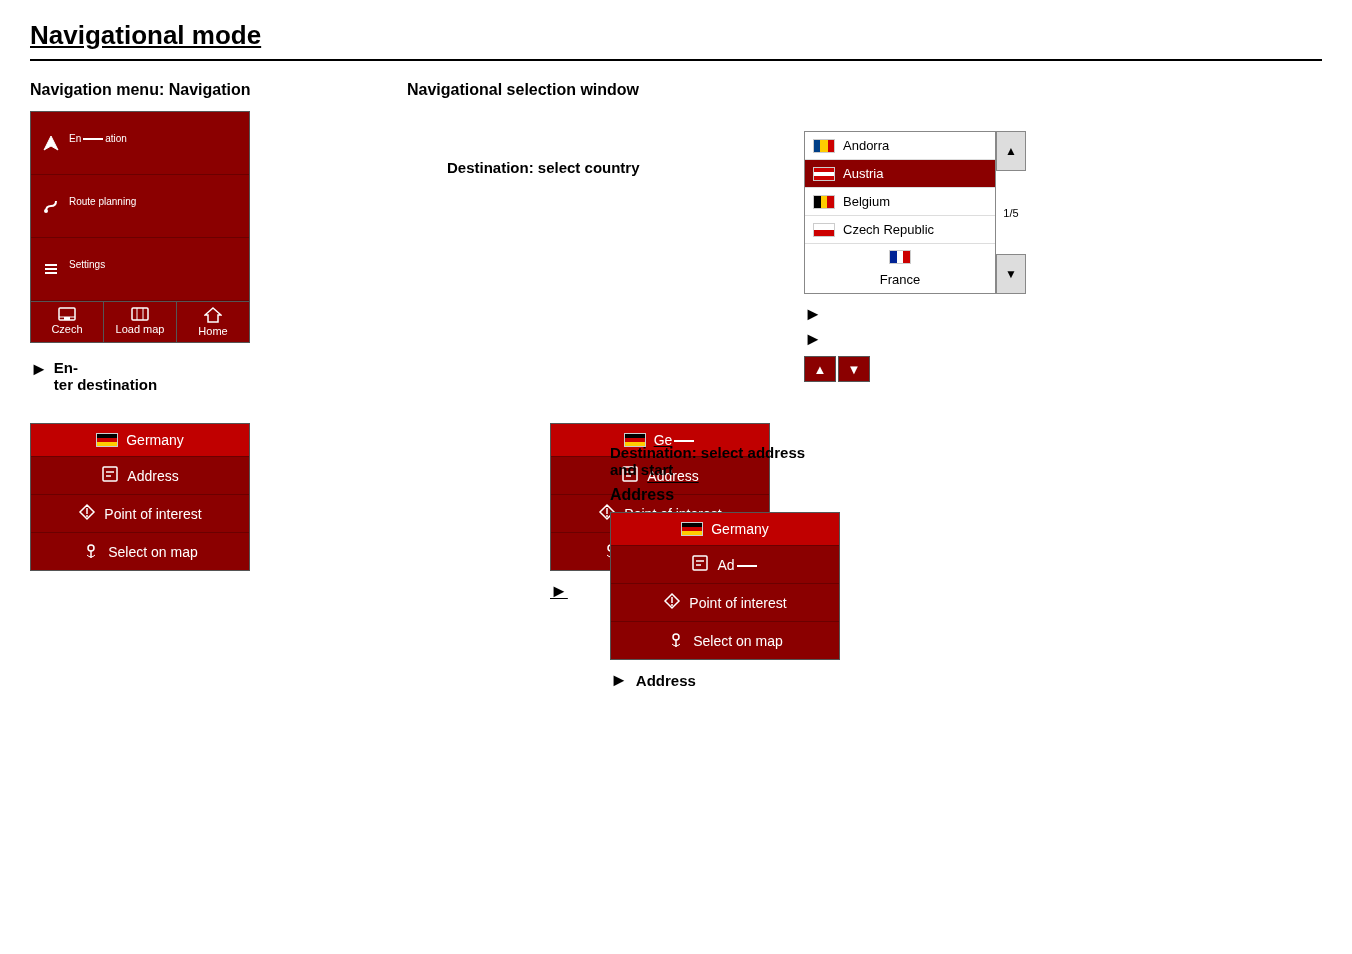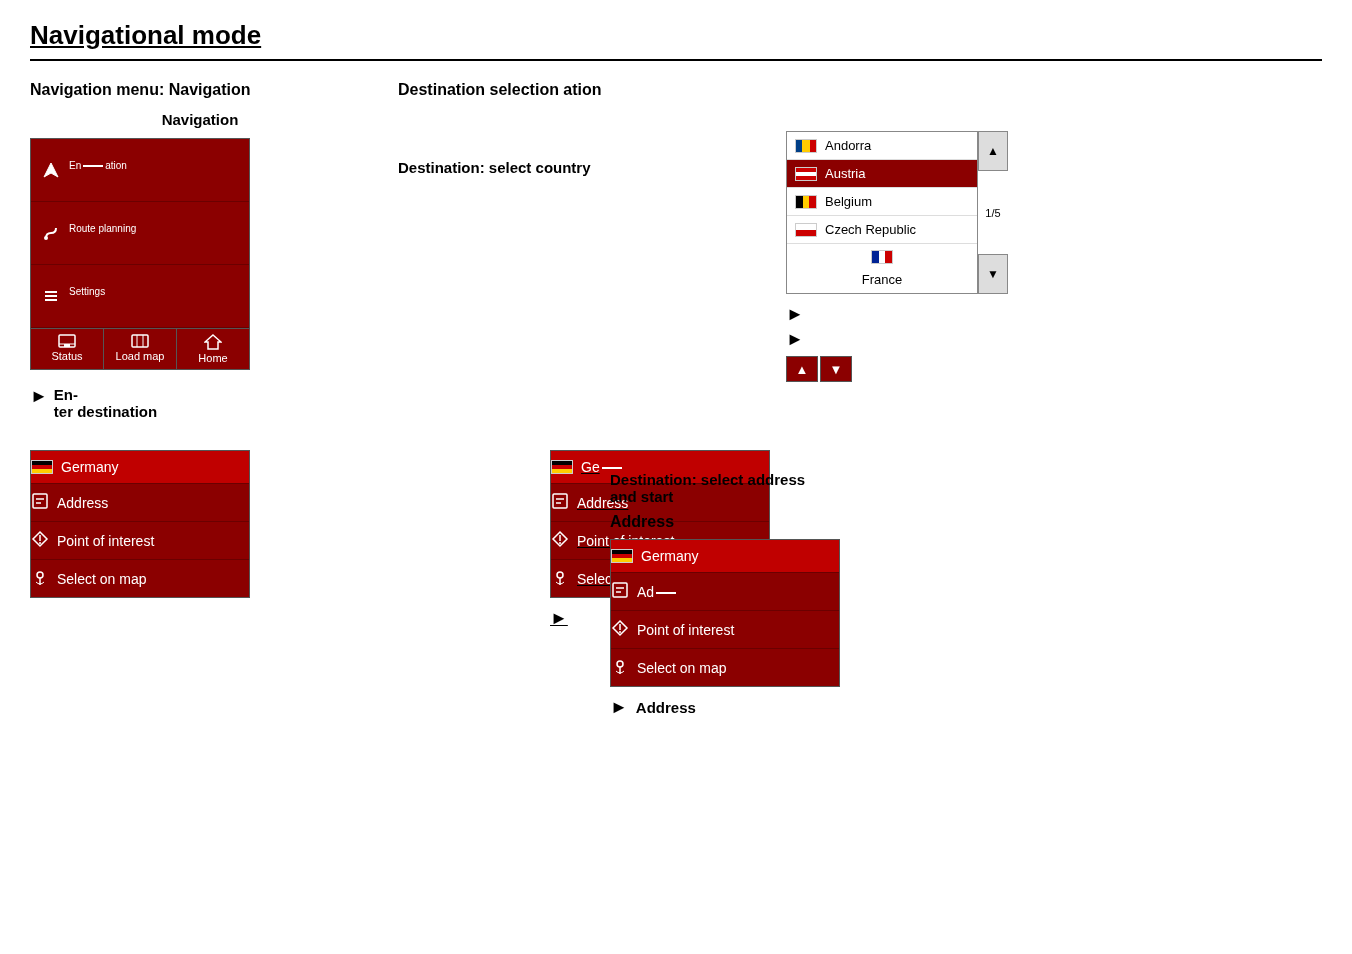--- a/index.html
+++ b/index.html
@@ -160,26 +160,27 @@
     
     .dest-box {
       background: #8b0000;
       border: 1px solid #555;
       width: 220px;
     }
 
     .dest-item {
       display: flex;
       align-items: center;
-      padding: 8px 0;
+      padding: 8px 10px;
       border-bottom: 1px solid #6b0000;
       color: #fff;
       font-size: 14px;
       gap: 8px;
       cursor: pointer;
+      justify-content: center;
     }
 
     .dest-item:first-child {
       background: #c00000;
     }
 
     .dest-item:last-child {
       border-bottom: none;
     }
 
@@ -212,21 +213,21 @@
     
     .flag-de { background: linear-gradient(to bottom, #000 33%, #c00 33%, #c00 66%, #fc0 66%); }
     .flag-at { background: linear-gradient(to bottom, #c00 33%, #fff 33%, #fff 66%, #c00 66%); }
     .flag-be { background: linear-gradient(to right, #000 33%, #fc0 33%, #fc0 66%, #c00 66%); }
     .flag-fr { background: linear-gradient(to right, #002395 33%, #fff 33%, #fff 66%, #c00 66%); }
     .flag-ad { background: linear-gradient(to right, #003f87 30%, #fc0 30%, #fc0 70%, #c00 70%); }
     .flag-cz { background: linear-gradient(to bottom, #fff 50%, #c00 50%); position: relative; overflow: hidden; }
 
     .layout-top {
       display: flex;
-      gap: 8px;
+      gap: 17px;
       margin-bottom: 30px;
     }
 
     .layout-bottom {
       display: flex;
       gap: 20px;
       align-items: flex-start;
     }
 
     .bottom-col {
@@ -259,21 +260,20 @@
 </head>
 <body>
 
 <div class="page-title">Navigational mode</div>
 
 <div class="layout-top">
 
   <div class="col-nav">
     <div class="section-label">Navigation menu: Navigation</div>
     <div style="margin-top: 10px;">
-      <div class="nav-center-label">Navigation</div>
       <div class="nav-box">
 
         <div class="nav-item">
           <span class="icon">
             <svg width="18" height="18" viewBox="0 0 18 18" fill="none">
               <polygon points="9,2 16,16 9,12 2,16" fill="#fff" stroke="#fff" stroke-width="1"></polygon>
             </svg>
           </span>
           <span>En<span style="display:inline-block;width:20px;height:2px;background:#fff;vertical-align:middle;margin:0 2px;"></span>ation</span>
         </div>
@@ -301,21 +301,21 @@
 
         <div class="nav-footer">
           <div class="nav-footer-item">
             <span>
               <svg width="18" height="14" viewBox="0 0 18 14" fill="none">
                 <rect x="1" y="1" width="16" height="12" rx="1" stroke="#fff" stroke-width="1.5" fill="none"></rect>
                 <line x1="1" y1="10" x2="17" y2="10" stroke="#fff" stroke-width="1"></line>
                 <rect x="6" y="10" width="6" height="3" fill="#fff"></rect>
               </svg>
             </span>
-            <span>Status</span>
+            <span>Czech</span>
           </div>
           <div class="nav-footer-item">
             <span>
               <svg width="18" height="14" viewBox="0 0 18 14" fill="none">
                 <rect x="1" y="1" width="16" height="12" rx="1" stroke="#fff" stroke-width="1.5" fill="none"></rect>
                 <line x1="6" y1="1" x2="6" y2="13" stroke="#fff" stroke-width="1"></line>
                 <line x1="12" y1="1" x2="12" y2="13" stroke="#fff" stroke-width="1"></line>
               </svg>
             </span>
             <span>Load map</span>
@@ -335,22 +335,22 @@
     <div style="margin-top: 16px; display: flex; align-items: flex-start;">
       <span class="bullet" style="margin-right: 6px;">►</span>
       <div>
         <div style="font-size:15px; font-weight:bold;">En-</div>
         <div style="font-size:15px; font-weight:bold;">ter destination</div>
       </div>
     </div>
   </div>
 
   <div class="col-dest">
-    <div class="section-label">Destination selection ation</div>
-    <div style="margin-top: 60px;">
+    <div class="section-label">Navigational selection window</div>
+    <div style="margin-top: 60px; margin-left: 40px;">
       <div class="sub-section-title">Destination: select country</div>
     </div>
   </div>
 
   <div class="col-country" style="margin-top: 50px;">
     <div class="country-wrapper">
       <div class="country-list">
 
         <div class="country-item">
           <div class="country-flag flag-ad"></div>

